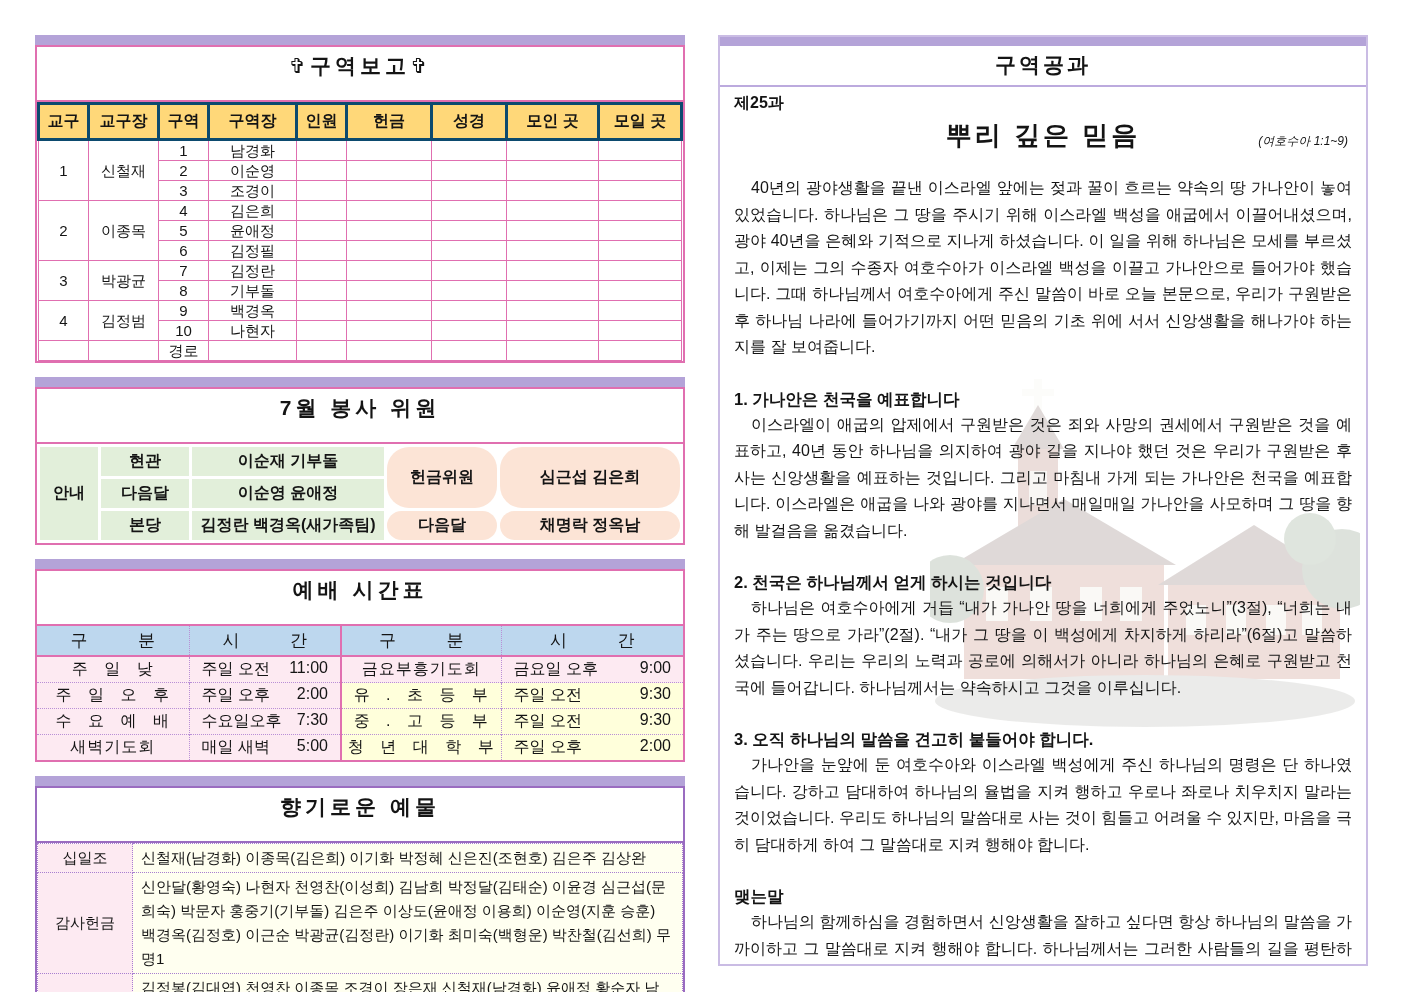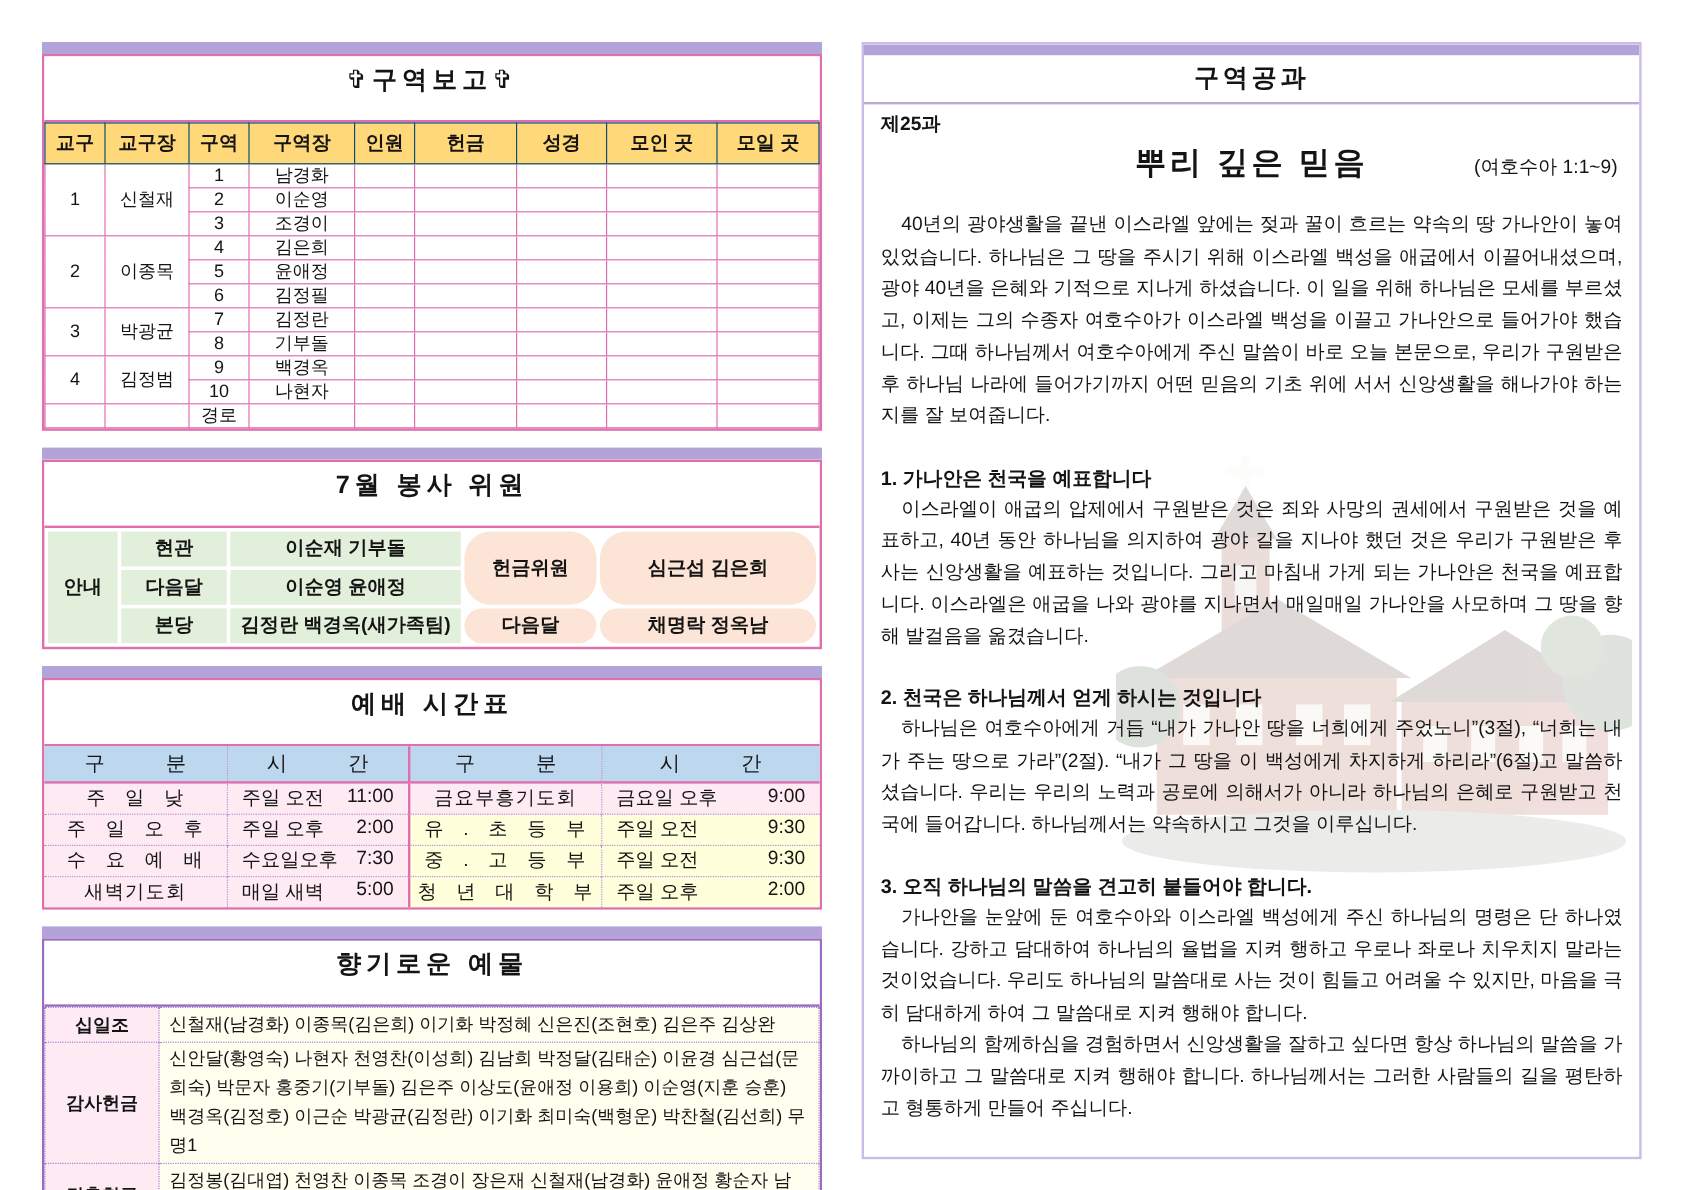--- a/index.html
+++ b/index.html
@@ -16,21 +16,21 @@
   .frame { border:2px solid #e06fb0; box-sizing:border-box; background:#fff; }
   .frame-purple { border:2px solid #9a6cc0; box-sizing:border-box; background:#fff; }
   .tbl-title { background:#fff; text-align:center; font-weight:bold; font-size:21px;
                letter-spacing:4px; padding:5px 0 20px; }
   .frame .tbl-title { border-bottom:2px solid #e06fb0; }
   .frame-purple .tbl-title { border-bottom:2px solid #9a6cc0; }
   table { border-collapse:collapse; width:100%; table-layout:fixed; }
 
   
   .report th { background:#ffd879; font-weight:bold; font-size:16px; padding:6px 0;
-               border:1px solid #0c4a6e; }
+               border:3px solid #0c4a6e; }
   .report td { border:1px solid #e06fb0; text-align:center; font-size:15px;
                height:19px; padding:0; line-height:19px; }
 
   
   .committee { border-collapse:separate; border-spacing:3px; }
   .committee td { text-align:center; font-weight:bold; font-size:16px; padding:4px 2px; }
   .green { background:#e2efda; }
   .peach { background:#fce4d6;border-radius:22px; }
 
   
@@ -39,34 +39,34 @@
   .schedule td { font-size:16px; padding:2px 0; border-top:1px dotted #b98fd6; text-align:center; }
   .schedule .c1, .schedule .c3 { border-right:1px dotted #b98fd6; }
   .schedule .c2 { border-right:2px solid #e06fb0; }
   .rowpink { background:#fdeaf2; }
   .rowyellow { background:#ffffdb; }
   .sched-name { word-spacing:10px; letter-spacing:1px; }
   .time-in { display:flex; justify-content:space-between; padding:0 12px; }
 
   
   .gifts td { border:1px dotted #a87fd0; font-size:15px; vertical-align:middle; }
-  .glbl { background:#fdeaf2; text-align:center; font-weight:bold; font-size:16px; }
+  .glbl { background:#fdeaf2; text-align:center; font-weight:normal; font-size:16px; }
   .gval { background:#fffff0; padding:2px 8px; line-height:24px; text-align:left; }
 
   
   .right-panel { position:absolute; left:718px; top:35px; width:650px; height:931px;
                  border:2px solid #cabce4; box-sizing:border-box; overflow:hidden; background:#fff; }
   .right-panel .bar { height:9px; }
   .lesson-header { text-align:center; font-weight:bold; font-size:21px; letter-spacing:3px;
                    padding:5px 0 6px; border-bottom:2px solid #bcaade; }
   .lesson-body { position:relative; padding:6px 14px 0 14px; }
   .lesson-no { font-weight:bold; font-size:16px; position:relative; z-index:1; }
   .lesson-titlerow { position:relative; text-align:center; margin:4px 0 22px; z-index:1; }
   .lesson-title { font-size:26px; font-weight:bold; letter-spacing:3px; }
-  .lesson-scripture { position:absolute; right:4px; bottom:3px; font-size:16px; }
+  .lesson-scripture { position:absolute; right:4px; bottom:3px; font-size:12px;font-style:italic; }
   .para { margin:0; text-align:justify; font-size:16px; line-height:26.5px;
           text-indent:17px; position:relative; z-index:1; }
   .sec-h { font-size:16.5px; font-weight:bold; margin:25px 0 0; line-height:26px;
            position:relative; z-index:1; }
   .watermark { position:absolute; left:210px; top:292px; width:430px; height:390px;
                opacity:0.17; z-index:0; }
 </style>
 </head>
 <body>
 
@@ -414,16 +414,17 @@
 
       <div class="sec-h">1. 가나안은 천국을 예표합니다</div>
       <p class="para">이스라엘이 애굽의 압제에서 구원받은 것은 죄와 사망의 권세에서 구원받은 것을 예표하고, 40년 동안 하나님을 의지하여 광야 길을 지나야 했던 것은 우리가 구원받은 후 사는 신앙생활을 예표하는 것입니다. 그리고 마침내 가게 되는 가나안은 천국을 예표합니다. 이스라엘은 애굽을 나와 광야를 지나면서 매일매일 가나안을 사모하며 그 땅을 향해 발걸음을 옮겼습니다.</p>
 
       <div class="sec-h">2. 천국은 하나님께서 얻게 하시는 것입니다</div>
       <p class="para">하나님은 여호수아에게 거듭 “내가 가나안 땅을 너희에게 주었노니”(3절), “너희는 내가 주는 땅으로 가라”(2절). “내가 그 땅을 이 백성에게 차지하게 하리라”(6절)고 말씀하셨습니다. 우리는 우리의 노력과 공로에 의해서가 아니라 하나님의 은혜로 구원받고 천국에 들어갑니다. 하나님께서는 약속하시고 그것을 이루십니다.</p>
 
       <div class="sec-h">3. 오직 하나님의 말씀을 견고히 붙들어야 합니다.</div>
       <p class="para">가나안을 눈앞에 둔 여호수아와 이스라엘 백성에게 주신 하나님의 명령은 단 하나였습니다. 강하고 담대하여 하나님의 율법을 지켜 행하고 우로나 좌로나 치우치지 말라는 것이었습니다. 우리도 하나님의 말씀대로 사는 것이 힘들고 어려울 수 있지만, 마음을 극히 담대하게 하여 그 말씀대로 지켜 행해야 합니다.</p>
 
+      <div class="sec-h">맺는말</div>
       <p class="para">하나님의 함께하심을 경험하면서 신앙생활을 잘하고 싶다면 항상 하나님의 말씀을 가까이하고 그 말씀대로 지켜 행해야 합니다. 하나님께서는 그러한 사람들의 길을 평탄하고 형통하게 만들어 주십니다.</p>
     </div>
   </div>
 </div>
 
 </body></html>

